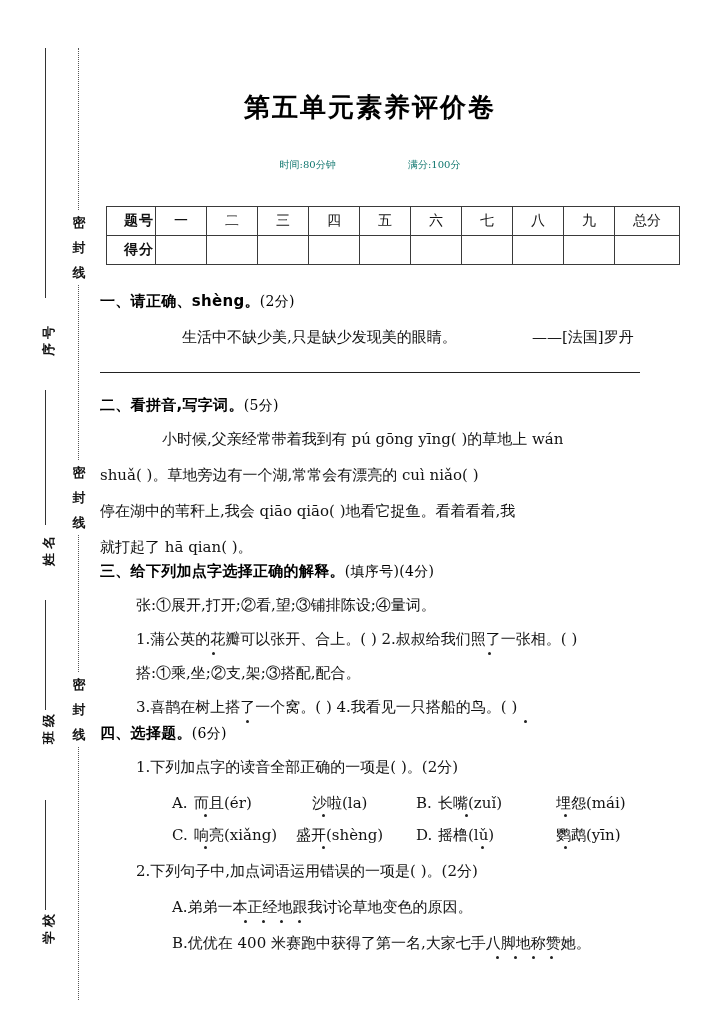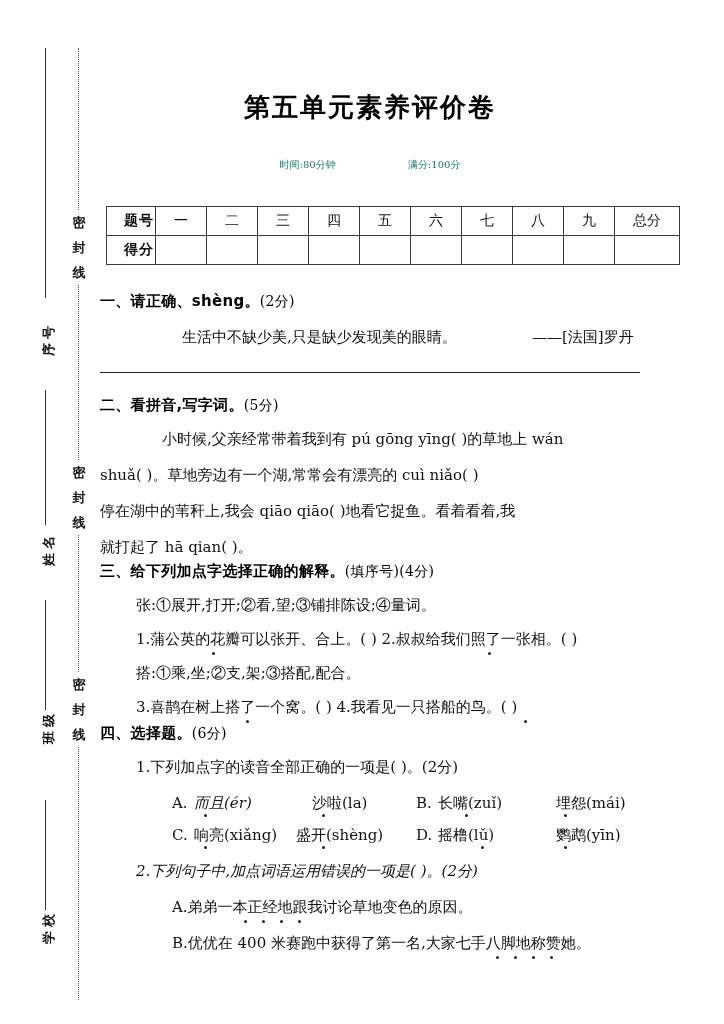--- a/index.html
+++ b/index.html
@@ -260,21 +260,21 @@
   <span class="dotmark" style="left:146px; top:720px;"></span>
   <span class="dotmark" style="left:424px; top:720px;"></span>
 
   <div class="q-head" style="left:0px; top:724px;">
     <span>四、选择题。</span><span class="pts">(6分)</span>
   </div>
 
   <div class="q-body" style="left:36px; top:758px;text-align:right;">1.下列加点字的读音全部正确的一项是(      )。(2分)</div>
 
   <div class="q-body" style="left:72px; top:794px;">A.</div>
-  <div class="q-body" style="left:94px; top:794px;font-style:italic;">而且(ér)</div>
+  <div class="q-body" style="left:94px; top:794px;">而且(ér)</div>
   <div class="q-body" style="left:212px; top:794px;">沙啦(la)</div>
   <div class="q-body" style="left:316px; top:794px;">B.</div>
   <div class="q-body" style="left:338px; top:794px;">长嘴(zuǐ)</div>
   <div class="q-body" style="left:456px; top:794px;">埋怨(mái)</div>
 
   <div class="q-body" style="left:72px; top:826px;">C.</div>
   <div class="q-body" style="left:94px; top:826px;">响亮(xiǎng)</div>
   <div class="q-body" style="left:196px; top:826px;">盛开(shèng)</div>
   <div class="q-body" style="left:316px; top:826px;">D.</div>
   <div class="q-body" style="left:338px; top:826px;">摇橹(lǔ)</div>
@@ -282,21 +282,21 @@
 
   <span class="dotmark" style="left:104px; top:814px;"></span>
   <span class="dotmark" style="left:222px; top:814px;"></span>
   <span class="dotmark" style="left:365px; top:814px;"></span>
   <span class="dotmark" style="left:464px; top:814px;"></span>
   <span class="dotmark" style="left:104px; top:846px;"></span>
   <span class="dotmark" style="left:222px; top:846px;"></span>
   <span class="dotmark" style="left:381px; top:846px;"></span>
   <span class="dotmark" style="left:464px; top:846px;"></span>
 
-  <div class="q-body" style="left:36px; top:862px;font-style:italic;">2.下列句子中,加点词语运用错误的一项是(      )。(2分)</div>
+  <div class="q-body" style="left:36px; top:862px;">2.下列句子中,加点词语运用错误的一项是(      )。(2分)</div>
   <div class="q-body" style="left:72px; top:898px;">A.弟弟一本正经地跟我讨论草地变色的原因。</div>
   <div class="q-body" style="left:72px; top:934px;">B.优优在 400 米赛跑中获得了第一名,大家七手八脚地称赞她。</div>
 
   <span class="dotmark" style="left:144px; top:920px;"></span>
   <span class="dotmark" style="left:162px; top:920px;"></span>
   <span class="dotmark" style="left:180px; top:920px;"></span>
   <span class="dotmark" style="left:198px; top:920px;"></span>
   <span class="dotmark" style="left:396px; top:956px;"></span>
   <span class="dotmark" style="left:414px; top:956px;"></span>
   <span class="dotmark" style="left:432px; top:956px;"></span>

